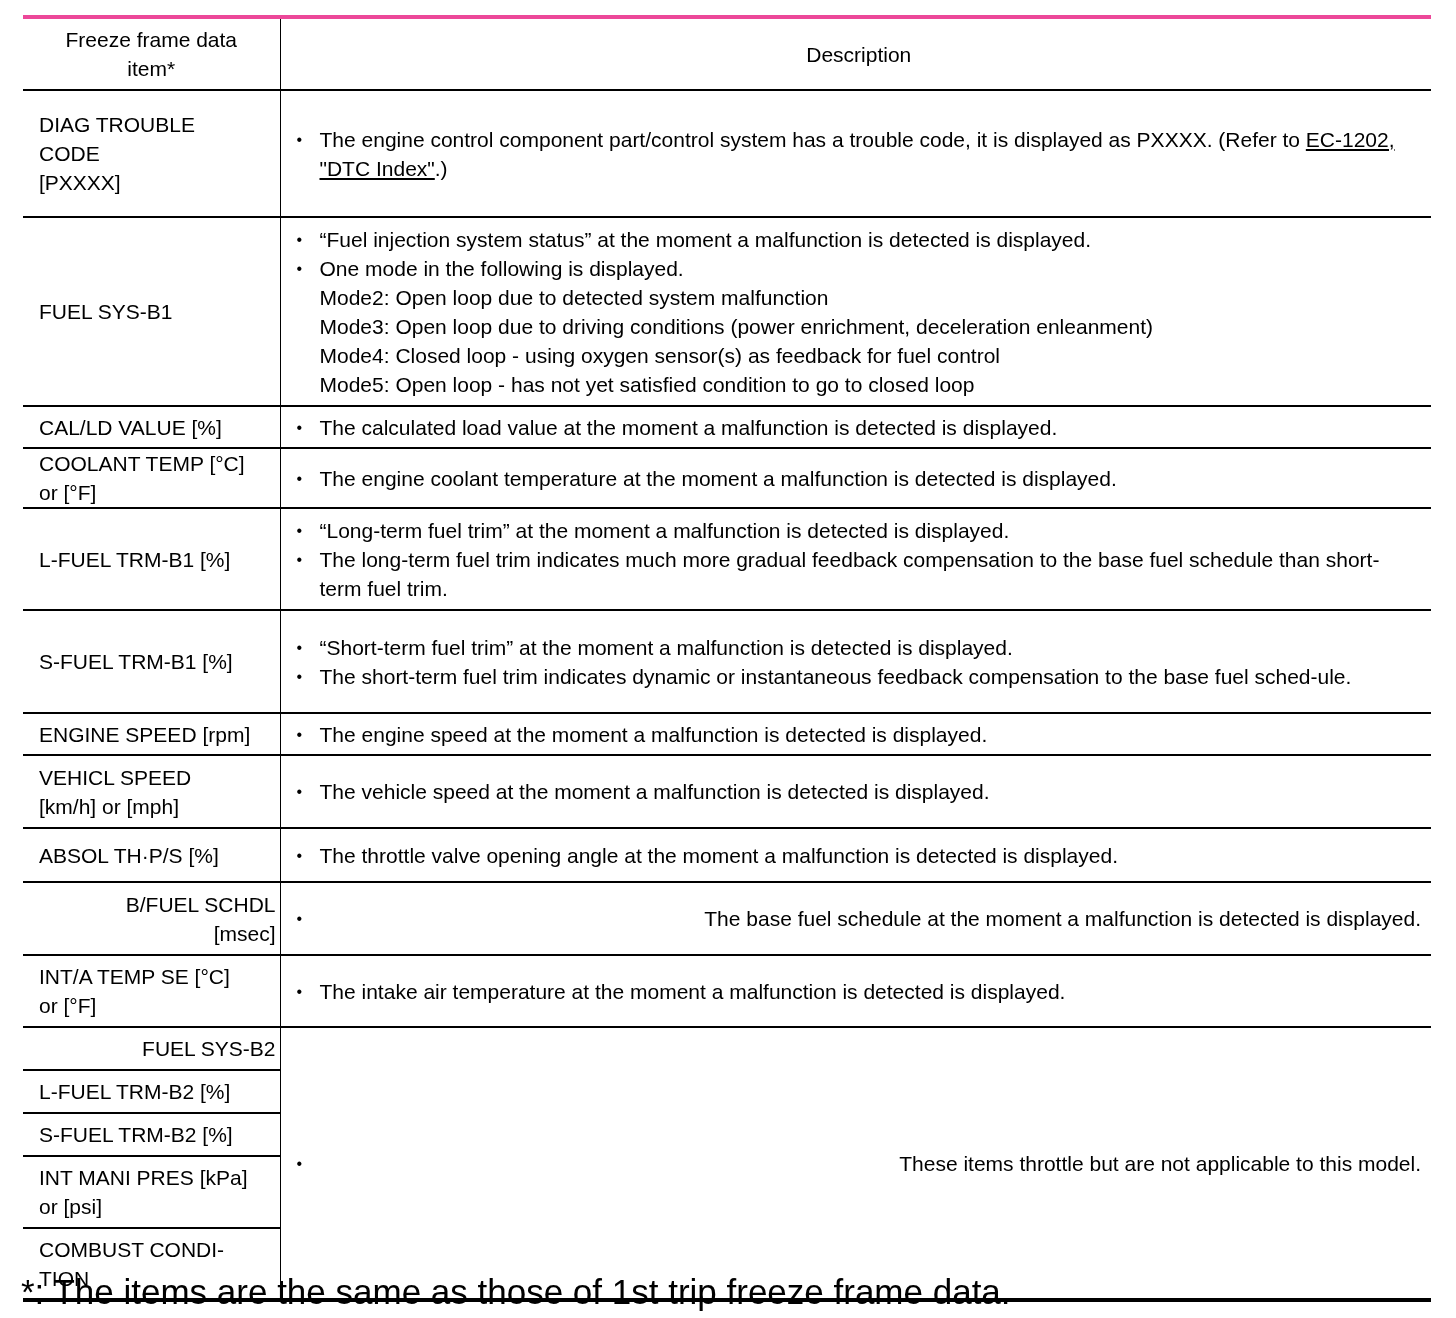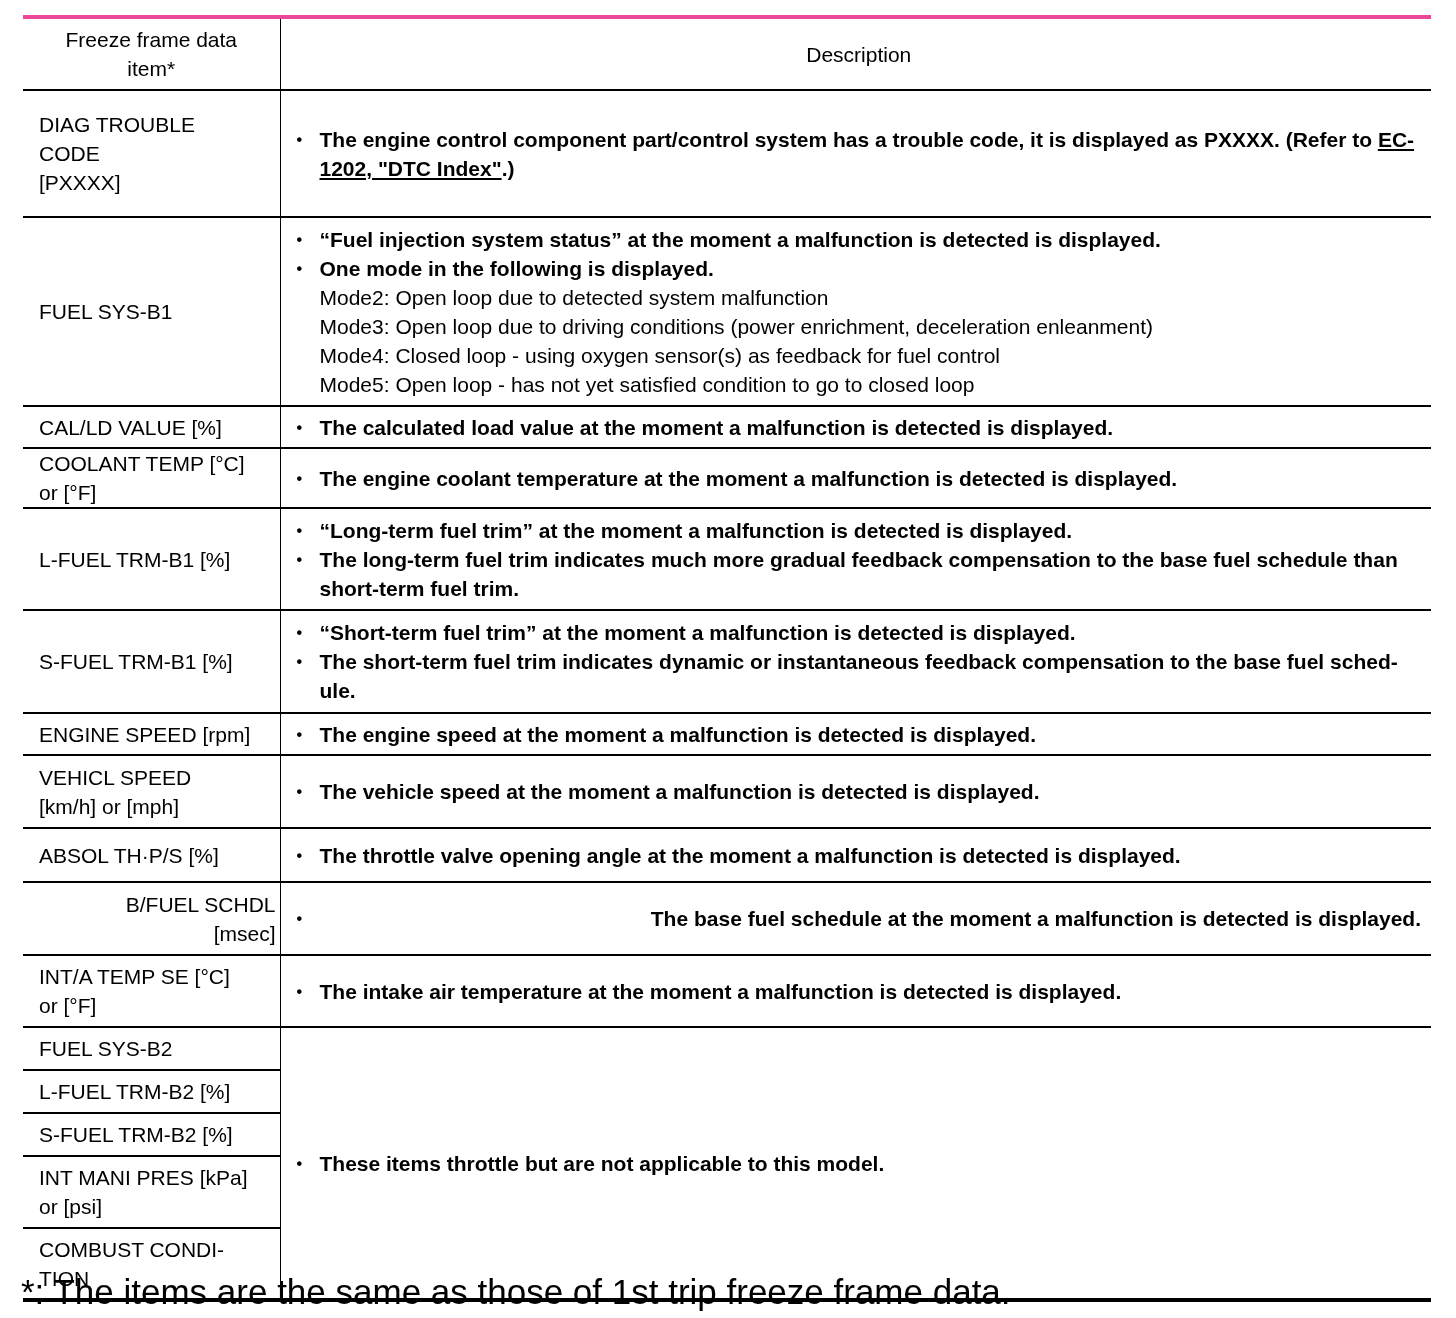--- a/index.html
+++ b/index.html
@@ -17,21 +17,21 @@
       font-size: 21px; line-height: 29px; font-weight: normal;
     }
     #doc-table tr:first-child th { border-top: none; }
     col.c1 { width: 257px; }
     col.c2 { width: 1151px; }
     .item { padding-left: 16px !important; padding-right: 4px !important; border-right: 1px solid #000; }
     .desc { padding-left: 16px !important; padding-right: 10px !important; }
     .hdr { text-align: center; }
     .hdr.item { padding-left: 4px !important; }
     ul.bl { list-style: none; margin: 0; padding: 0; }
-    ul.bl li { position: relative; padding-left: 23px; font-weight: bold; }
+    ul.bl li { position: relative; padding-left: 23px; }
     ul.bl li::before {
       content: "\2022"; position: absolute; left: 0; top: 0; font-size: 16px;
     }
     .mode { padding-left: 23px; }
     .link { text-decoration: underline; }
     .item-lines span { display: block; }
     #footnote {
       position: absolute; left: 21px; top: 1275px; font-size: 35px; line-height: 34px;
     }
   </style>
@@ -167,21 +167,21 @@
         <td class="item item-lines">
           <span>INT/A TEMP SE [°C]</span>
           <span>or [°F]</span>
         </td>
         <td class="desc">
           <ul class="bl">
             <li>The intake air temperature at the moment a malfunction is detected is displayed.</li>
           </ul>
         </td>
       </tr>
-      <tr style="height: 43px;">
+      <tr style="height: 43px; text-align: right;">
         <td class="item item-lines">
           <span>FUEL SYS-B2</span>
         </td>
         <td class="desc" rowspan="5">
           <ul class="bl">
             <li>These items throttle but are not applicable to this model.</li>
           </ul>
         </td>
       </tr>
       <tr style="height: 43px;">

